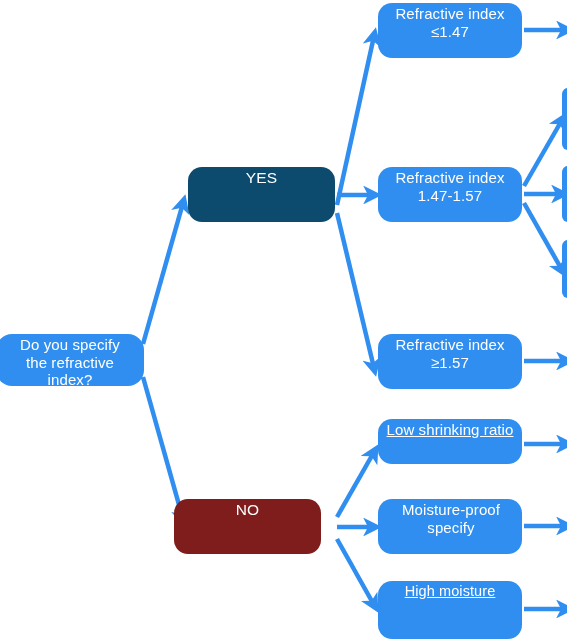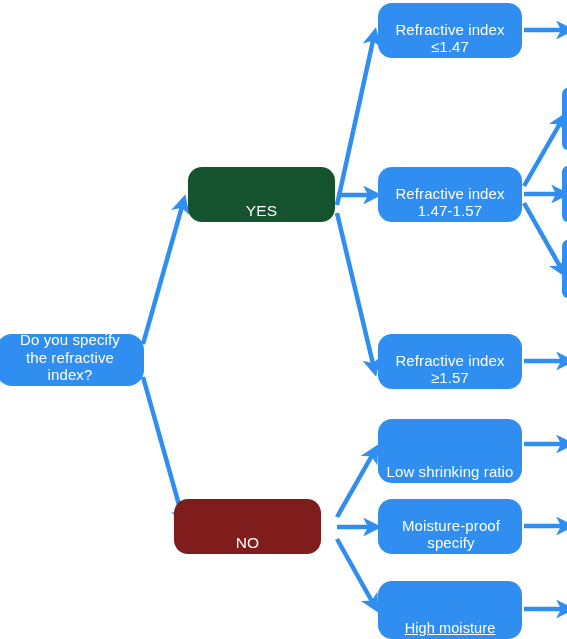--- a/index.html
+++ b/index.html
@@ -25,21 +25,21 @@
     height: 639px;
     overflow: visible;
   }
   .node {
     position: absolute;
     box-sizing: border-box;
     background: #2f8eef;
     border-radius: 14px;
     color: #ffffff;
     display: flex;
-    align-items: flex-end;
+    align-items: flex-start;
     justify-content: center;
     text-align: center;
     line-height: 1.18;
     font-size: 15px;
     letter-spacing: 0.1px;
     padding: 2px 6px;
     z-index: 3;
   }
   .node span {
     display: block;
@@ -95,21 +95,21 @@
       </g>
   </svg>
 
   <div id="node-layer">
       <div class="node root" style="left: -4px; top: 334px; width: 148px; height: 52px; background: rgb(47, 142, 239); color: rgb(255, 255, 255);">
         <div>
           <span>Do you specify</span>
           <span>the refractive index?</span>
         </div>
       </div>
-      <div class="node decision" style="left: 188px; top: 167px; width: 147px; height: 55px; background: #14532d; color: rgb(255, 255, 255);">
+      <div class="node decision" style="left: 188px; top: 167px; width: 147px; height: 55px; background: #0c4a6e; color: rgb(255, 255, 255);">
         <div>
           <span>YES</span>
         </div>
       </div>
       <div class="node decision" style="left: 174px; top: 499px; width: 147px; height: 55px; background: #7f1d1d; color: rgb(255, 255, 255);">
         <div>
           <span>NO</span>
         </div>
       </div>
       <div class="node" style="left: 378px; top: 3px; width: 144px; height: 55px; background: rgb(47, 142, 239); color: rgb(255, 255, 255);">
@@ -123,21 +123,21 @@
           <span>Refractive index</span>
           <span>1.47-1.57</span>
         </div>
       </div>
       <div class="node" style="left: 378px; top: 334px; width: 144px; height: 55px; background: rgb(47, 142, 239); color: rgb(255, 255, 255);">
         <div>
           <span>Refractive index</span>
           <span>≥1.57</span>
         </div>
       </div>
-      <div class="node" style="left: 378px; top: 419px; width: 144px; height: 64px; background: rgb(47, 142, 239); color: rgb(255, 255, 255);">
+      <div class="node" style="left: 378px; top: 419px; width: 144px; height: 45px; background: rgb(47, 142, 239); color: rgb(255, 255, 255); text-decoration: underline;">
         <div>
           <span>Low shrinking ratio</span>
         </div>
       </div>
       <div class="node" style="left: 378px; top: 499px; width: 144px; height: 55px; background: rgb(47, 142, 239); color: rgb(255, 255, 255); padding-left: 8px;">
         <div>
           <span>Moisture-proof</span>
           <span>specify</span>
         </div>
       </div>

